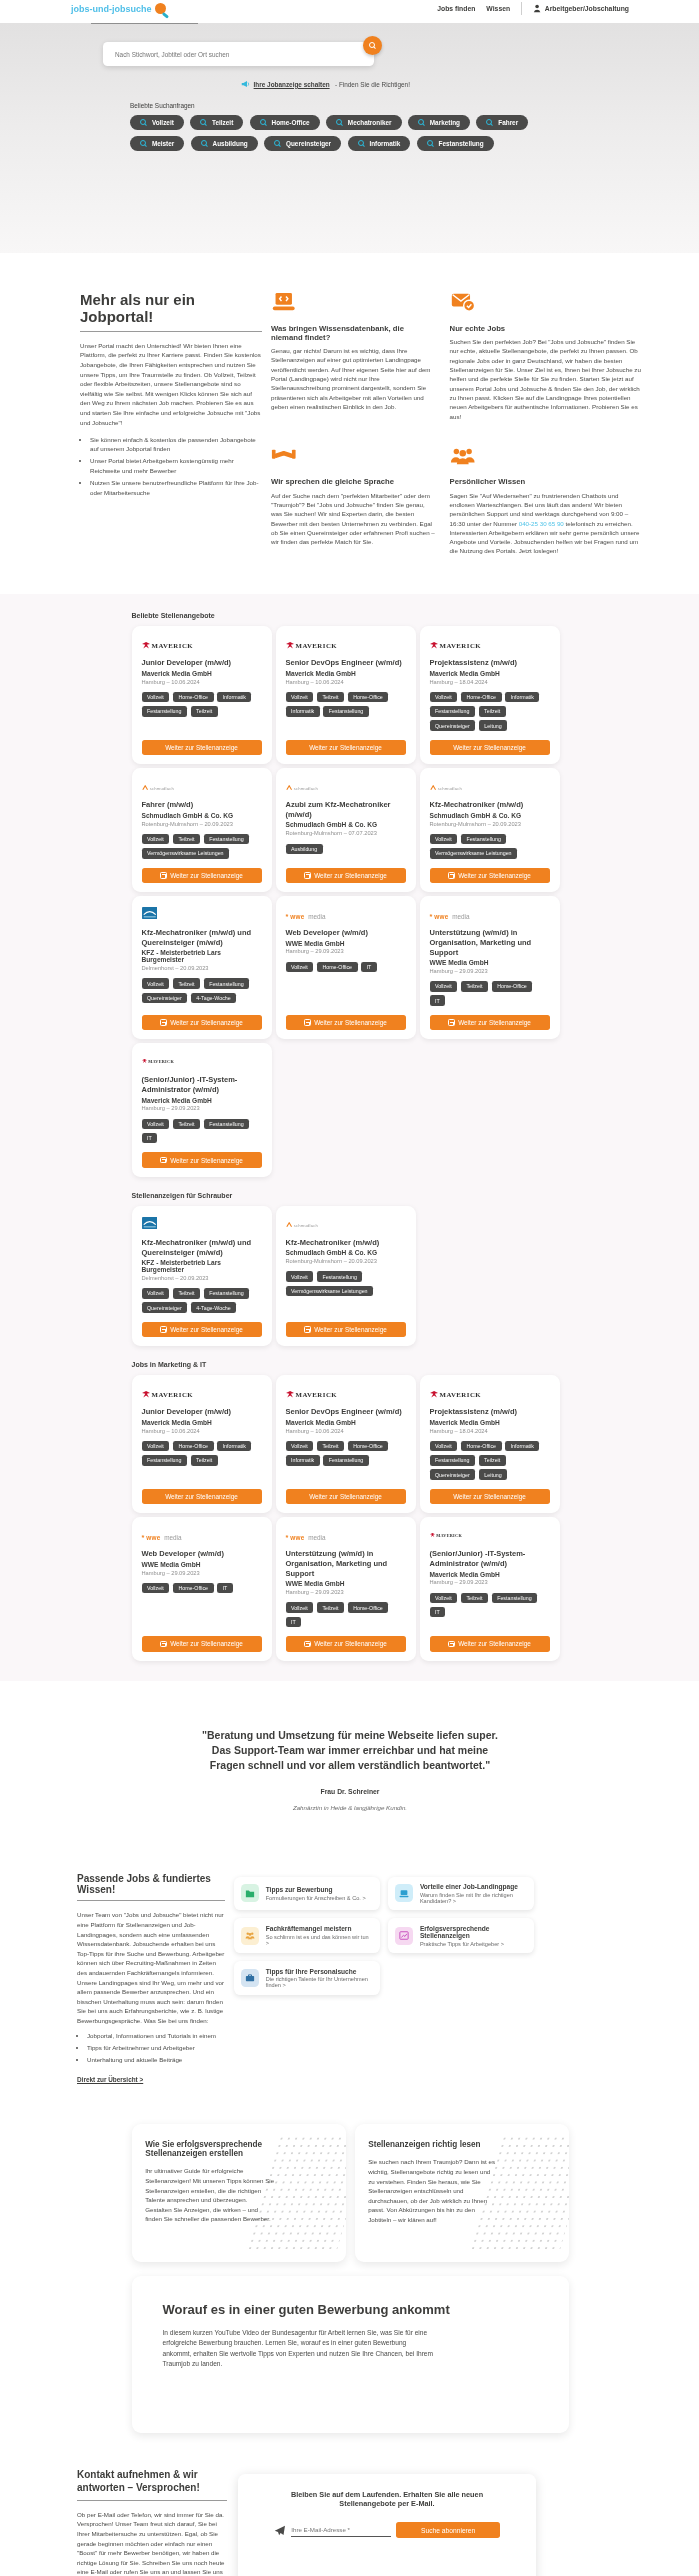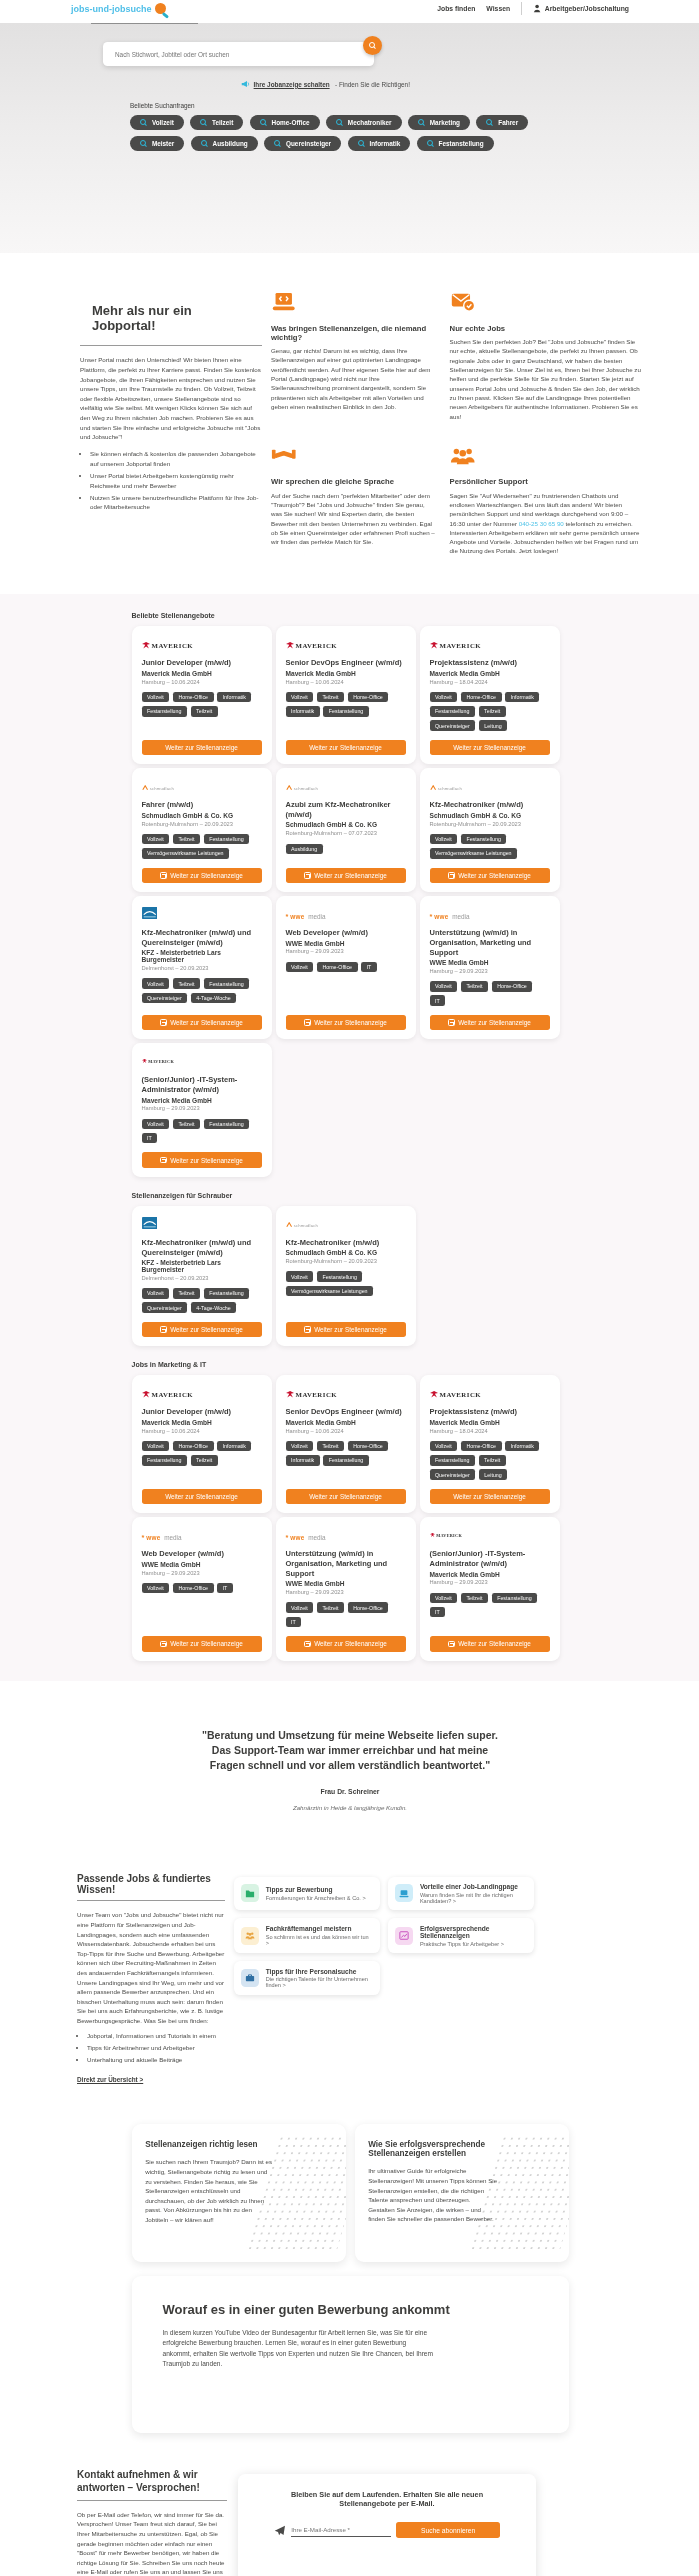--- a/index.html
+++ b/index.html
@@ -31,21 +31,21 @@
   .pills{display:flex;flex-wrap:wrap;gap:6.4px;width:401px}
   .pill{display:inline-flex;align-items:center;gap:4.6px;background:#4A4A49;color:#fff;border-radius:9px;padding:3.6px 10px;font-size:6.4px;font-weight:bold;cursor:pointer}
   .mag{position:relative;width:7.3px;height:7.3px;flex:none}
   .mag::before{content:"";position:absolute;left:0;top:0;width:4px;height:4px;border:1.2px solid #2BB8D9;border-radius:50%}
   .mag::after{content:"";position:absolute;right:0.4px;bottom:0.5px;width:2.9px;height:1.2px;border-radius:0.9px;background:#2BB8D9;transform:rotate(45deg)}
   .mag.white::before{border-color:#fff}
   .mag.white::after{background:#fff}
   
   .about{padding:38px 55px 31px 80px;display:flex;gap:9px}
   .about-left{width:182px;flex:none}
-  .about h2{font-size:13px;margin:12px}
+  .about h2{font-size:15px;margin:0}
   .h-rule{height:0.9px;background:#9A9A9A;margin:5.5px 0 9px}
   .about p,.about li{font-size:6.2px;line-height:1.55;color:#4A4A48}
   .about p{margin:0 0 7.3px}
   ul.dotlist{margin:5.5px 0 0;padding-left:10px}
   ul.dotlist li{margin:2.7px 0}
   .features{flex:1;display:grid;grid-template-columns:164px 1fr;column-gap:14.6px;row-gap:24px;align-content:start}
   .fi{height:24px;margin-bottom:8.2px}
   .fi svg{display:none}
   .fi.laptop .sv-laptop,.fi.mail .sv-mail,.fi.hands .sv-hands,.fi.people .sv-people{display:block}
   .feature h3{font-size:7.7px;margin:0 0 4.6px}
@@ -245,21 +245,21 @@
       <div class="feature">
         <div class="fi laptop">
           <svg class="sv-laptop" viewBox="0 0 28 24" width="25.5" height="22">
             <rect x="5" y="2" width="18" height="13" rx="1.5" fill="#F0811F"></rect>
             <polyline points="11.5,6 9.5,8.5 11.5,11" fill="none" stroke="#fff" stroke-width="1.6"></polyline>
             <polyline points="16.5,6 18.5,8.5 16.5,11" fill="none" stroke="#fff" stroke-width="1.6"></polyline>
             <rect x="2" y="17" width="24" height="4" rx="2" fill="#F0811F"></rect>
           </svg>
 
         </div>
-        <h3>Was bringen Stellenanzeigen, die niemand wichtig?</h3>
+        <h3>Was bringen Wissensdatenbank, die niemand findet?</h3>
         <p>Genau, gar nichts! Darum ist es wichtig, dass Ihre Stellenanzeigen auf einer gut optimierten Landingpage veröffentlicht werden. Auf Ihrer eigenen Seite hier auf dem Portal (Landingpage) wird nicht nur Ihre Stellenausschreibung prominent dargestellt, sondern Sie präsentieren sich als Arbeitgeber mit allen Vorteilen und geben einen realistischen Einblick in den Job.</p>
       </div>
 
       <div class="feature">
         <div class="fi mail">
 
           <svg class="sv-mail" viewBox="0 0 28 24" width="25.5" height="22">
             <rect x="2" y="3" width="20" height="14" rx="2" fill="#F0811F"></rect>
             <path d="M3 4l9 7 9-7" stroke="#fff" stroke-width="1.6" fill="none"></path>
             <circle cx="21" cy="16" r="6" fill="#F0811F" stroke="#fff" stroke-width="1.6"></circle>
@@ -290,21 +290,21 @@
       <div class="fi people">
         <svg class="sv-people" viewBox="0 0 28 24" width="25.5" height="22" fill="#F0811F">
             <circle cx="7" cy="7" r="3"></circle>
             <circle cx="21" cy="7" r="3"></circle>
             <circle cx="14" cy="9" r="3.6"></circle>
             <path d="M1 19a5.5 5.5 0 0 1 11 0z"></path>
             <path d="M16 19a5.5 5.5 0 0 1 11 0z"></path>
             <path d="M7.5 21a6.5 6.5 0 0 1 13 0z"></path>
           </svg>
       </div>
-      <h3>Persönlicher Support</h3>
+      <h3>Persönlicher Wissen</h3>
       <p><span>Sagen Sie "Auf Wiedersehen" zu frustrierenden Chatbots und endlosen Warteschlangen. Bei uns läuft das anders!  Wir bieten persönlichen Support und sind werktags durchgehend von 9:00 – 16:30 unter der Nummer </span><a class="blue">040-25 30 65 90</a><span> telefonisch zu erreichen. Interessierten Arbeitgebern erklären wir sehr gerne persönlich unsere Angebote und Vorteile. Jobsuchenden helfen wir bei Fragen rund um die Nutzung des Portals. Jetzt loslegen!</span></p>
     </div>
   </div>
 </section>
 
 <div class="jobs">
 
     <section class="jobsec">
       <h2 class="sec">Beliebte Stellenangebote</h2>
       <div class="grid">
@@ -1012,28 +1012,28 @@
         </span>
       </div>
 
   </div>
 </section>
 
 <div class="art-grid">
 
     <div class="art-card">
       <div class="dots"></div>
+      <h3>Wie Sie erfolgsversprechende Stellenanzeigen erstellen</h3>
+      <p>Ihr ultimativer Guide für erfolgreiche Stellenanzeigen! Mit unseren Tipps können Sie Stellenanzeigen erstellen, die die richtigen Talente ansprechen und überzeugen. Gestalten Sie Anzeigen, die wirken – und finden Sie schneller die passenden Bewerber.</p>
+    </div>
+
+    <div class="art-card">
+      <div class="dots"></div>
       <h3>Stellenanzeigen richtig lesen</h3>
       <p>Sie suchen nach Ihrem Traumjob? Dann ist es wichtig, Stellenangebote richtig zu lesen und zu verstehen. Finden Sie heraus, wie Sie Stellenanzeigen entschlüsseln und durchschauen, ob der Job wirklich zu Ihnen passt. Von Abkürzungen bis hin zu den Jobtiteln – wir klären auf!</p>
-    </div>
-
-    <div class="art-card">
-      <div class="dots"></div>
-      <h3>Wie Sie erfolgsversprechende Stellenanzeigen erstellen</h3>
-      <p>Ihr ultimativer Guide für erfolgreiche Stellenanzeigen! Mit unseren Tipps können Sie Stellenanzeigen erstellen, die die richtigen Talente ansprechen und überzeugen. Gestalten Sie Anzeigen, die wirken – und finden Sie schneller die passenden Bewerber.</p>
     </div>
 
 </div>
 
 <div class="video-card">
   <h3>Worauf es in einer guten Bewerbung ankommt</h3>
   <p>In diesem kurzen YouTube Video der Bundesagentur für Arbeit lernen Sie, was Sie für eine erfolgreiche Bewerbung brauchen. Lernen Sie, worauf es in einer guten Bewerbung ankommt, erhalten Sie wertvolle Tipps von Experten und nutzen Sie Ihre Chancen, bei Ihrem Traumjob zu landen.</p>
 </div>
 
 <section class="contact">

